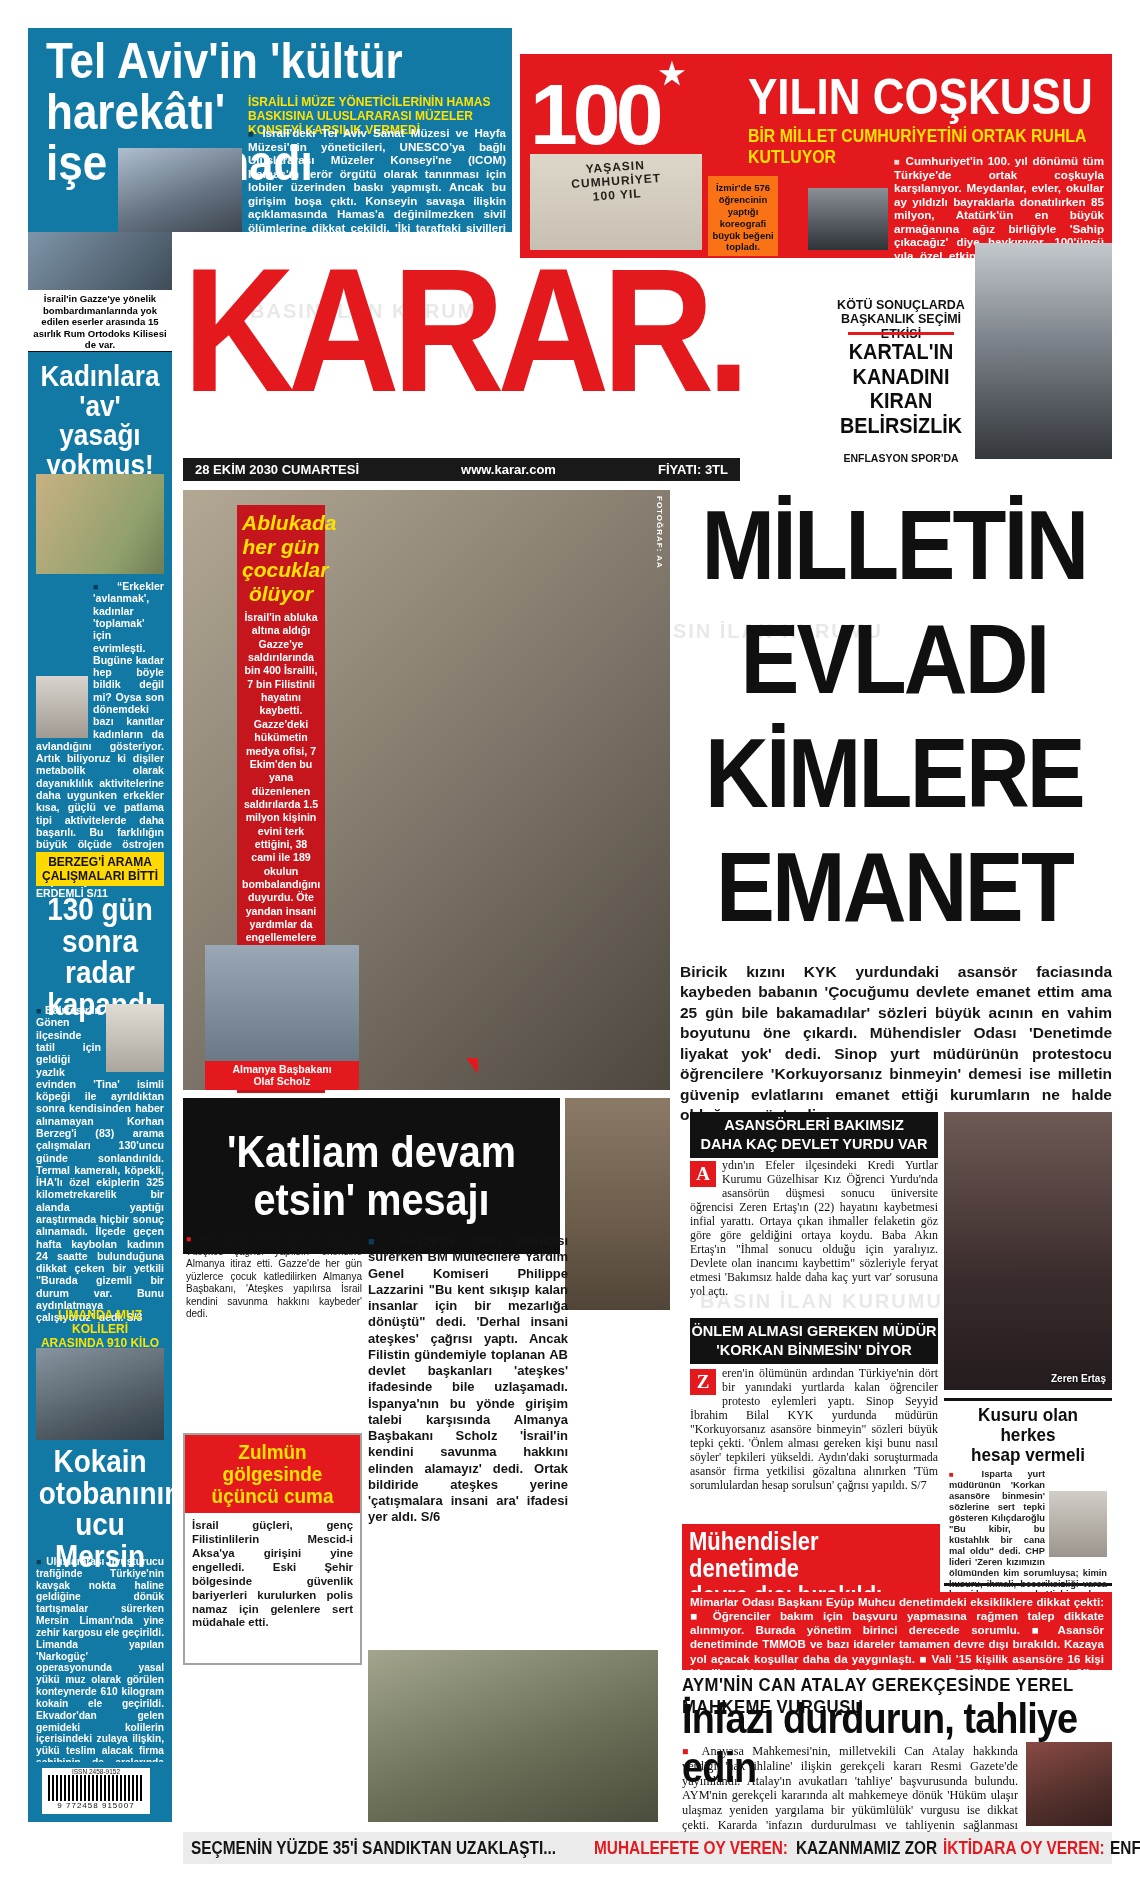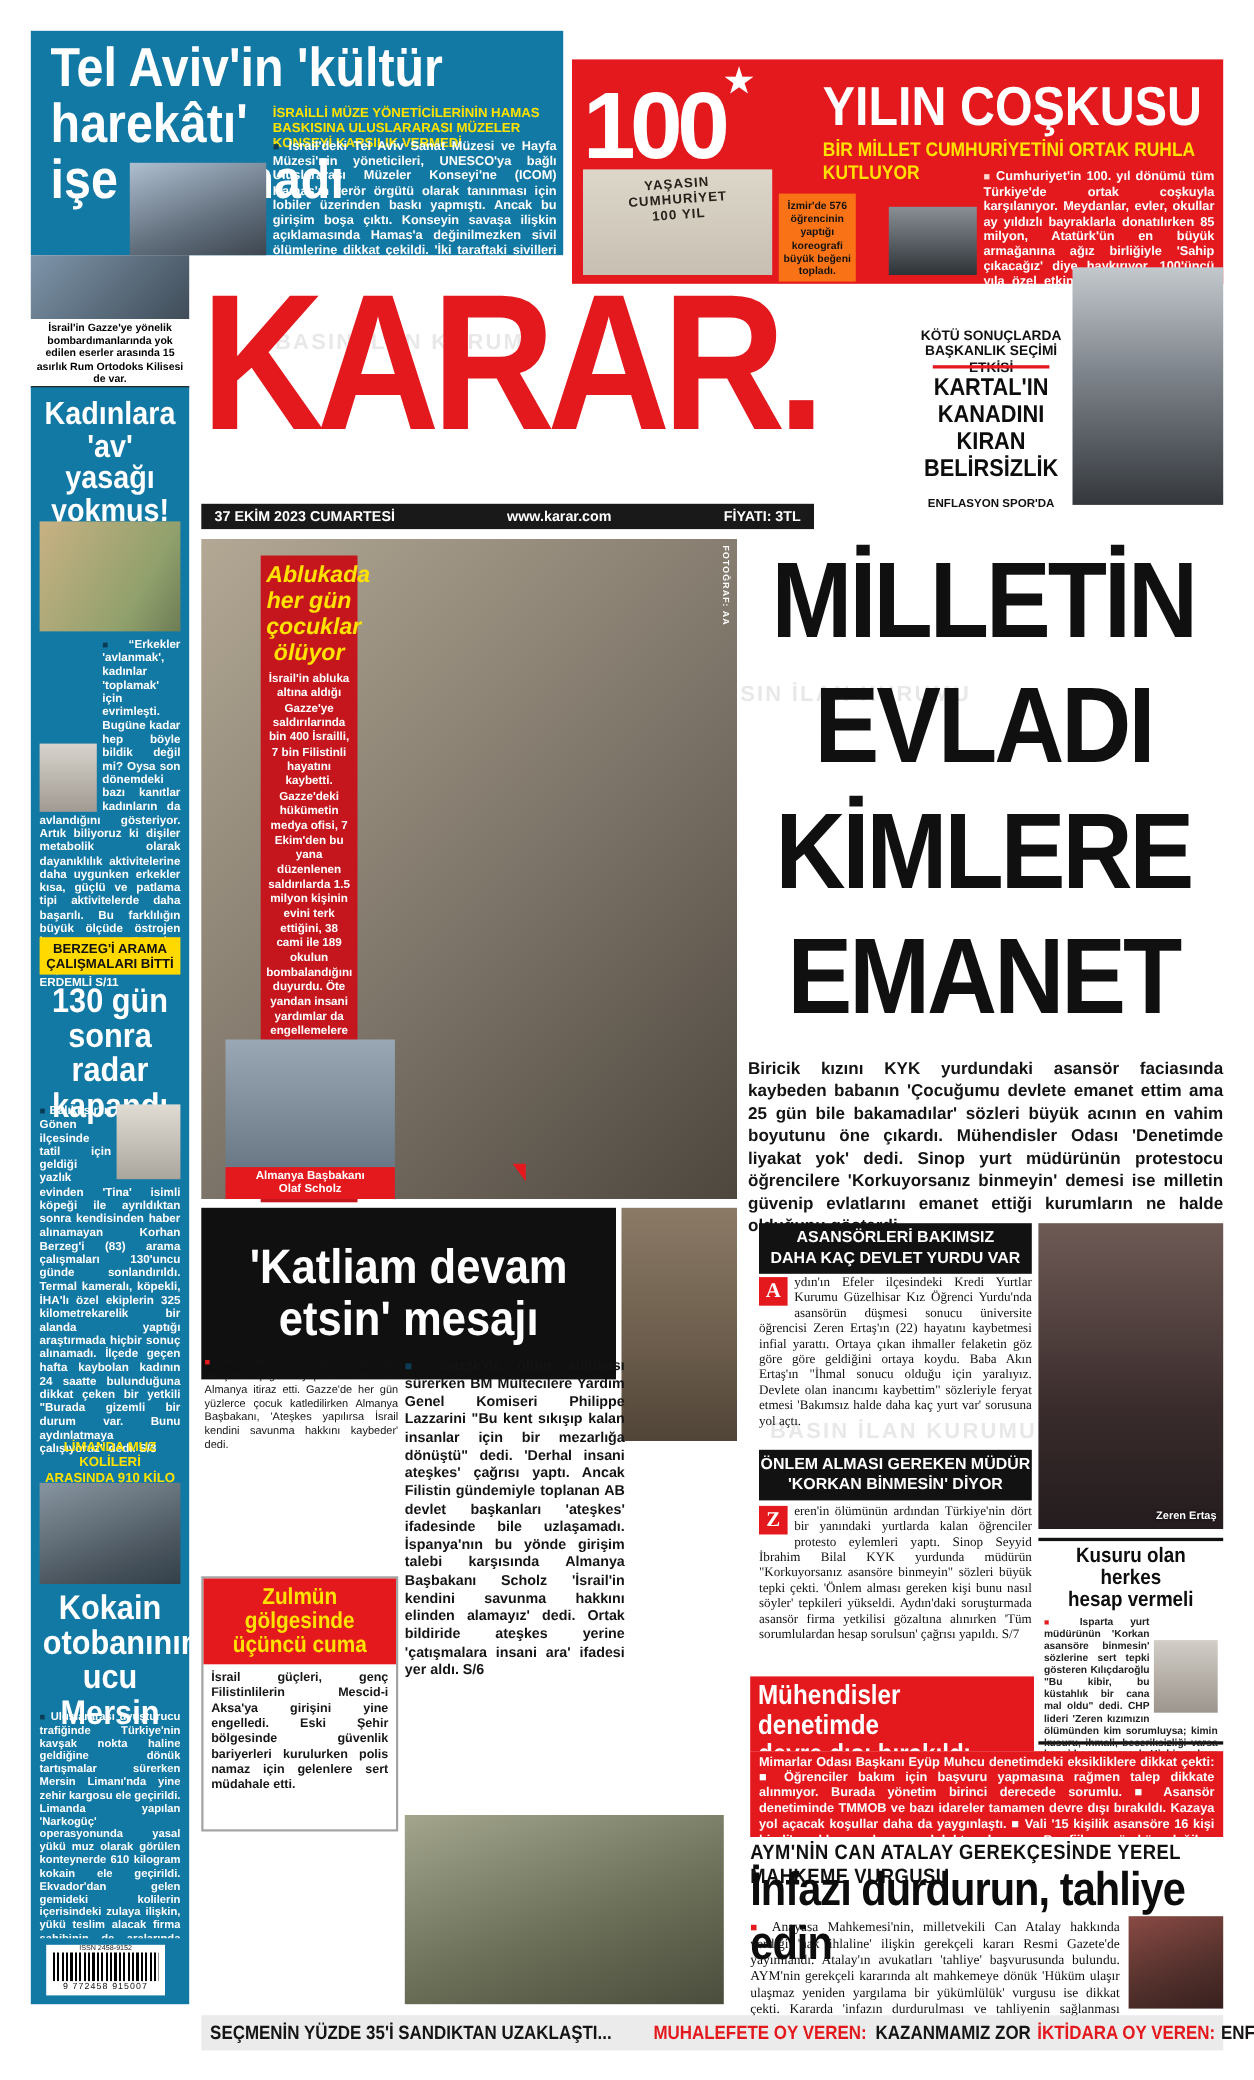--- a/index.html
+++ b/index.html
@@ -92,21 +92,21 @@
     <div class="abs wbody just mk-dark" style="left:8px;top:1204px;width:128px;height:206px;overflow:hidden;font-size:10.2px;line-height:1.16;"><span>Uluslararası uyuşturucu trafiğinde Türkiye'nin kavşak nokta haline geldiğine dönük tartışmalar sürerken Mersin Limanı'nda yine zehir kargosu ele geçirildi. Limanda yapılan 'Narkogüç' operasyonunda yasal yükü muz olarak görülen konteynerde 610 kilogram kokain ele geçirildi. Ekvador'dan gelen gemideki kolilerin içerisindeki zulaya ilişkin, yükü teslim alacak firma sahibinin de aralarında bulunduğu 3 şüpheli yakalandı. İçişleri Bakanı Ali Yerlikaya "Zehir tacirlerine karşı operasyonlarımız sürecek" dedi. S/8</span></div>
     <div class="abs" style="left:14px;top:1416px;width:108px;height:46px;background:#fff;text-align:center;">
       <div style="font-size:6.5px;color:#222;">ISSN 2458-9152</div>
       <div class="barrow" style="height:26px;margin:0 6px;"></div>
       <div style="font-size:8px;color:#111;letter-spacing:1px;">9 772458 915007</div>
     </div>
   </div>
 
   <div class="abs cx" style="left:183px;top:242px;width:640px;font-weight:bold;font-size:176px;line-height:1;color:#e3191e;letter-spacing:-8px;">KARAR.</div>
   <div class="abs" style="left:183px;top:458px;width:557px;height:23px;background:#191919;color:#fff;display:flex;justify-content:space-between;align-items:center;padding:0 12px;box-sizing:border-box;font-weight:bold;font-size:13px;">
-    <span>37 EKİM 2023 CUMARTESİ</span>
+    <span>28 EKİM 2030 CUMARTESİ</span>
     <span>www.karar.com</span>
     <span>FİYATI: 3TL</span>
   </div>
 
   <div class="abs" style="left:748px;top:240px;width:364px;height:240px;">
     <div class="abs prelin" style="left:78px;top:58px;width:150px;text-align:center;font-weight:bold;font-size:12.5px;line-height:1.15;color:#111;">KÖTÜ SONUÇLARDA
 BAŞKANLIK SEÇİMİ ETKİSİ</div>
     <div class="abs" style="left:100px;top:92px;width:106px;height:3px;background:#e3191e;"></div>
     <div class="abs prelin cxc" style="left:68px;top:100px;width:170px;text-align:center;font-weight:bold;font-size:22px;line-height:1.12;color:#0d0d0d;">KARTAL'IN
 KANADINI

